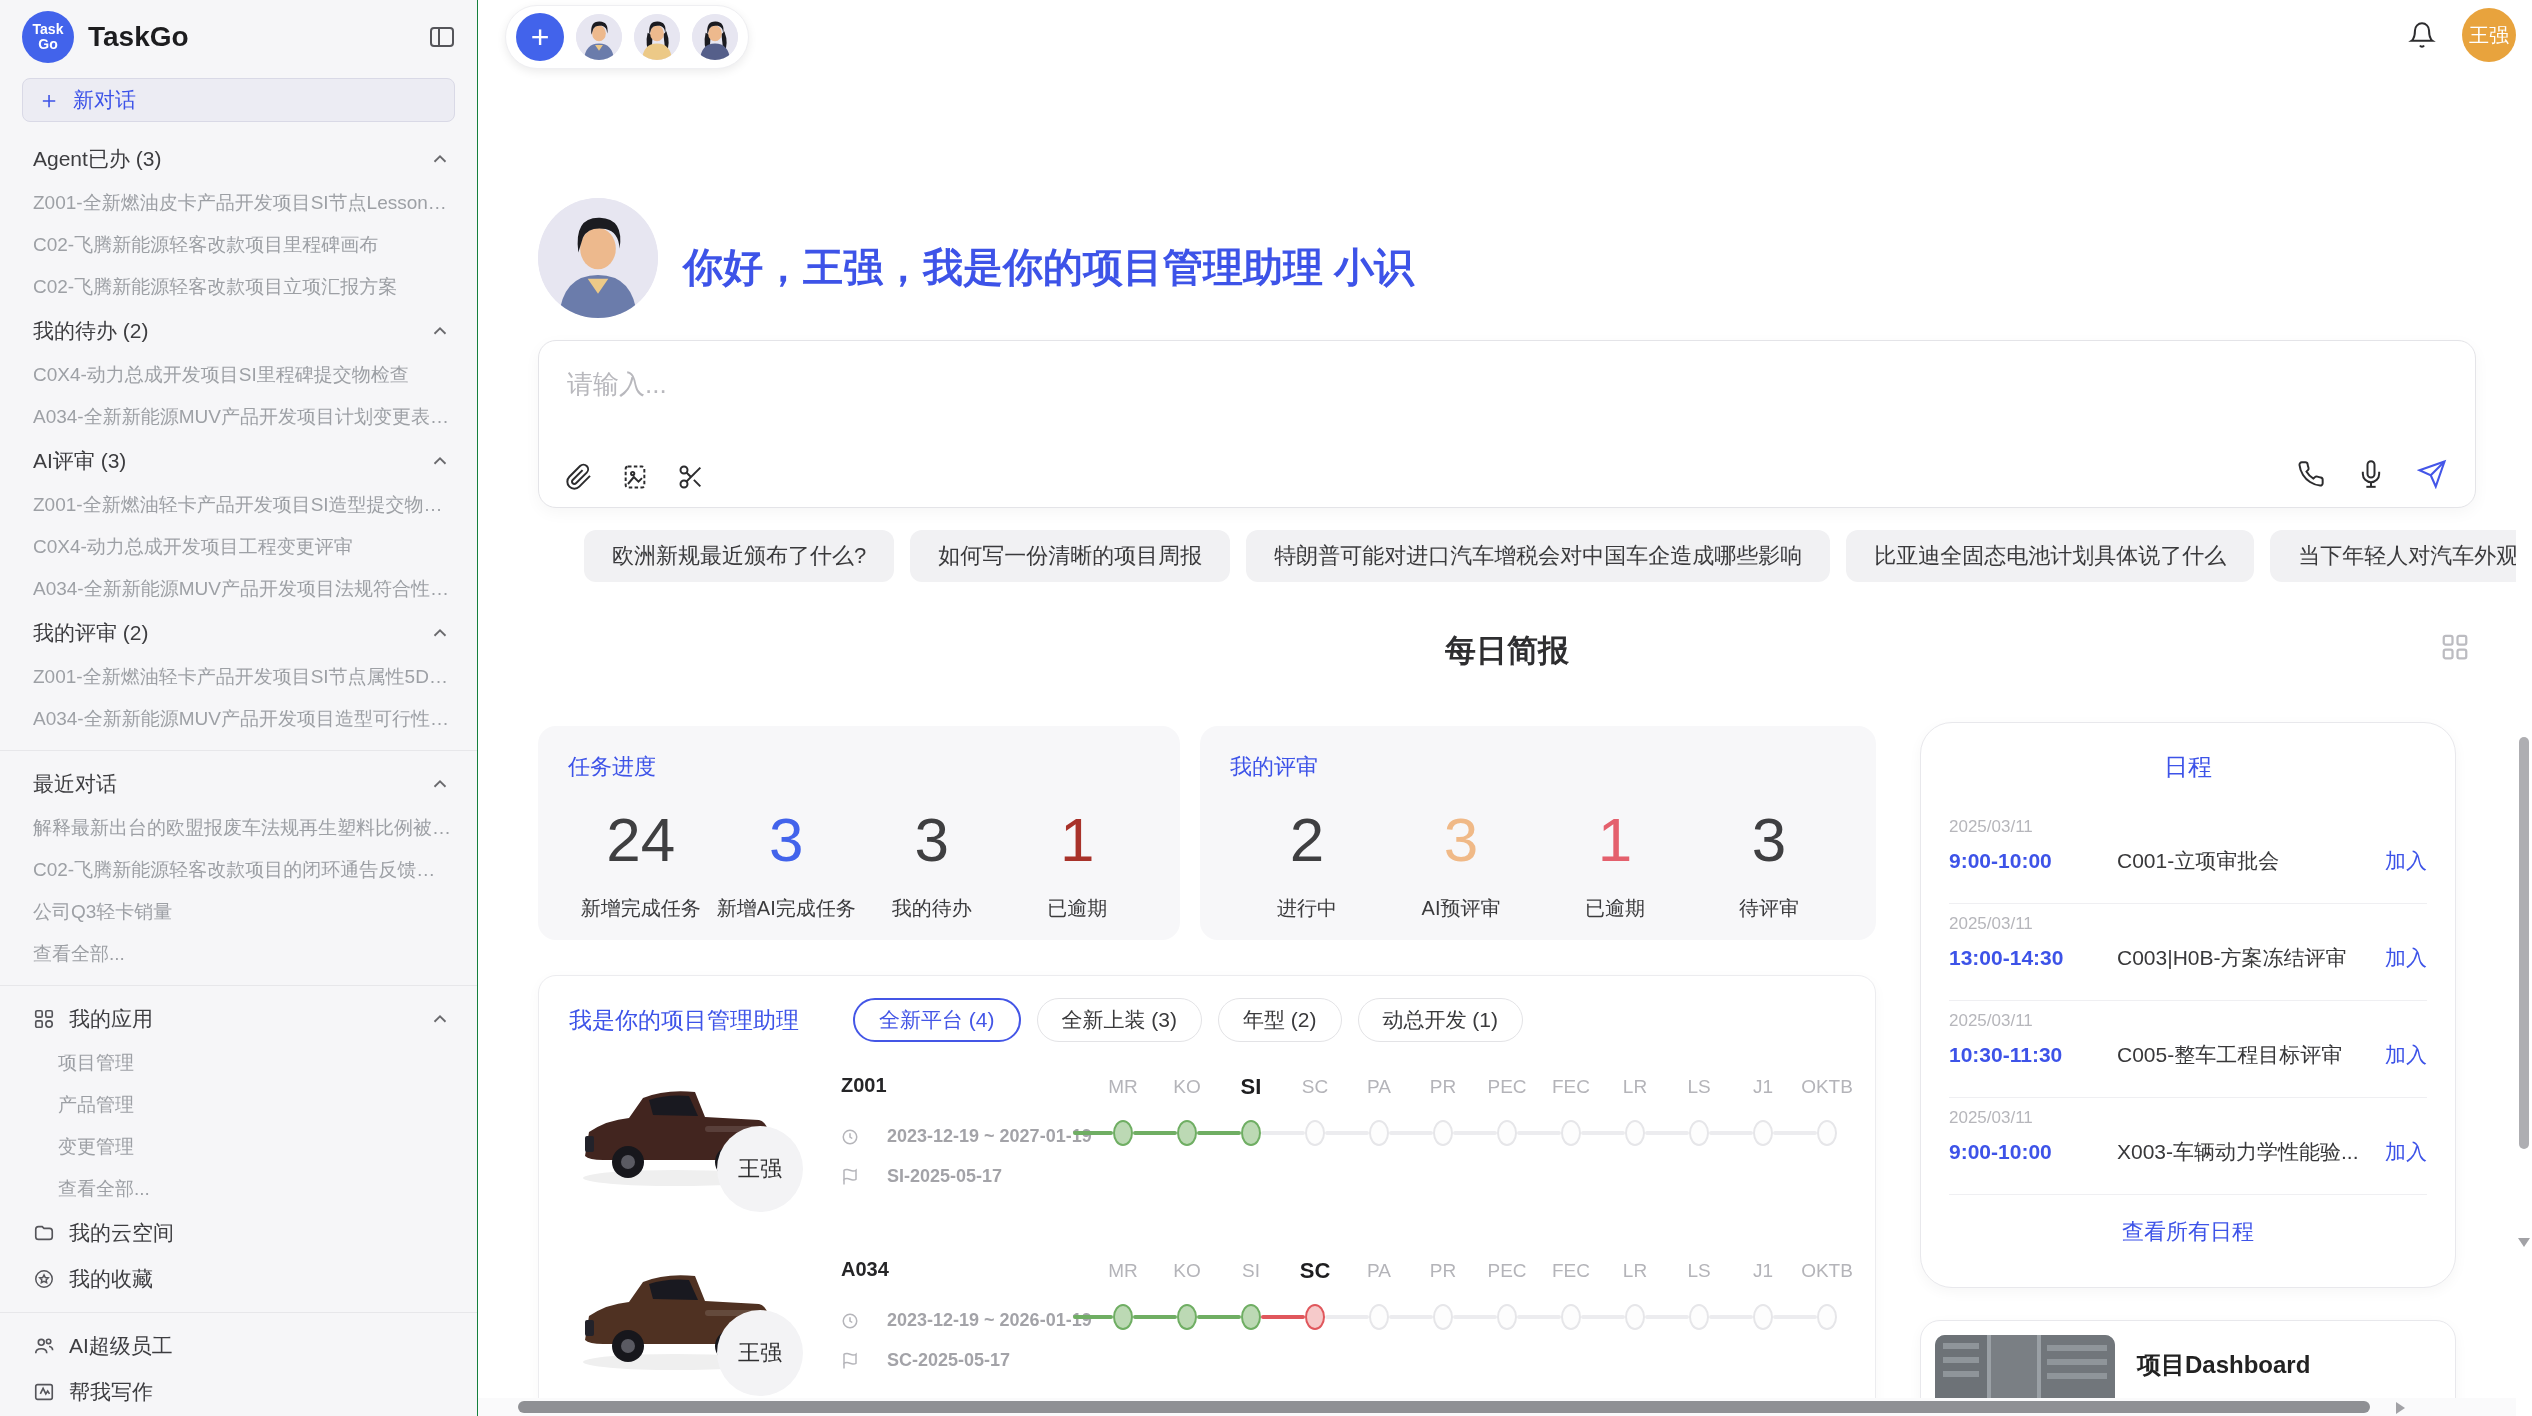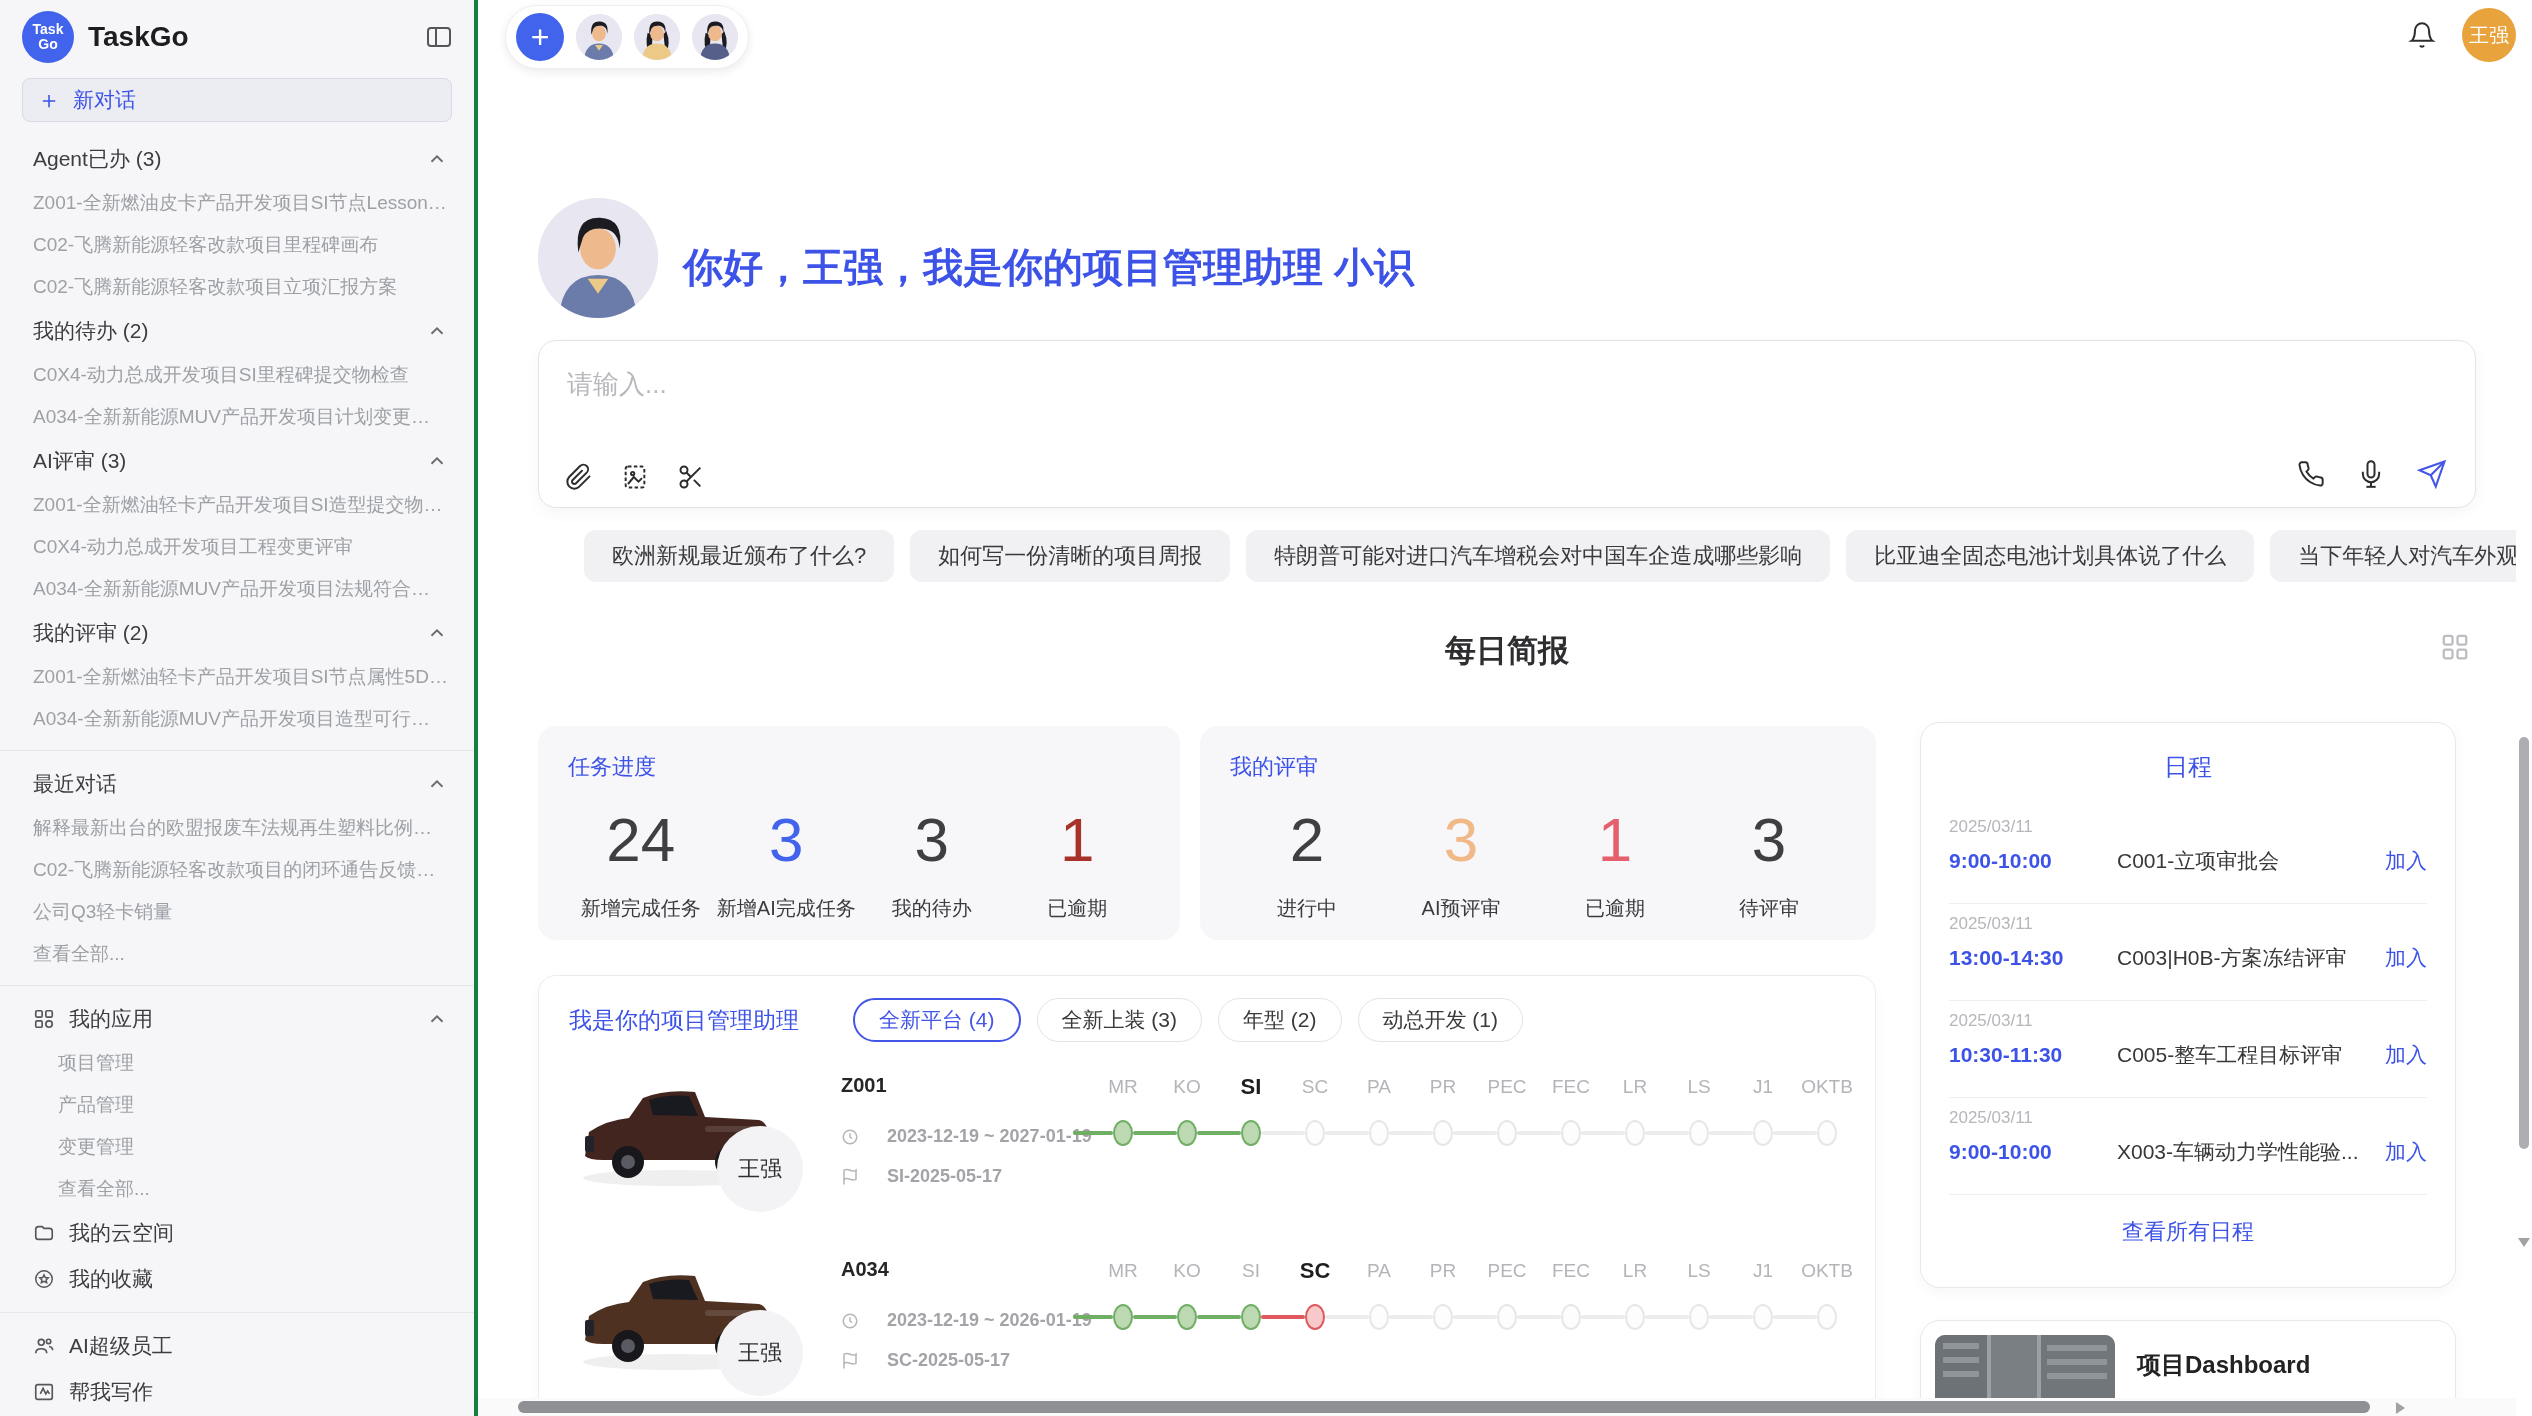--- a/index.html
+++ b/index.html
@@ -2,21 +2,21 @@
 <html><head>
 <meta charset="utf-8">
 <style>
   html,body{margin:0;padding:0;overflow:hidden;}
   body{width:2532px;height:1416px;position:relative;background:#fff;
        font-family:"Liberation Sans","DejaVu Sans",sans-serif;color:#333;}
   svg{display:block}
 
   
   .sidebar{position:absolute;left:0;top:0;width:478px;height:1416px;background:#f6f6f8;
-           border-right:4px solid #15803d;box-sizing:border-box;}
+           border-right:1px solid #15803d;box-sizing:border-box;}
   .side-head{display:flex;align-items:center;height:74px;padding:0 22px;gap:14px;}
   .logo{width:52px;height:52px;border-radius:50%;background:#4263eb;color:#fff;display:flex;
         flex-direction:column;align-items:center;justify-content:center;font-size:14px;font-weight:700;line-height:15px;flex:none;}
   .app-title{font-size:28px;font-weight:700;color:#1d1d1f;flex:1;}
   .collapse-btn{cursor:pointer}
   .new-chat{margin:4px 22px 14px;height:44px;border:1px solid #d9d9e6;background:#ececf3;border-radius:8px;
             color:#3d53e8;font-size:21px;display:flex;align-items:center;gap:12px;padding:0 14px;box-sizing:border-box;}
   .new-chat .plus{font-size:24px;line-height:1;}
   .sec-head{display:flex;align-items:center;height:46px;padding:0 26px 0 33px;color:#3d3d40;font-size:21px;}
   .sec-head .lbl{flex:1;}
@@ -87,21 +87,21 @@
   .proj-meta svg{color:#b5b5ba;}
   .timeline{position:absolute;left:522px;top:4px;width:772px;}
   .tl-labels{display:flex;}
   .tl-cell{width:64px;text-align:center;font-size:19px;color:#b4b4b9;height:30px;line-height:30px;}
   .tl-cell.cur{font-size:22px;font-weight:700;color:#1e1e20;}
   .tl-nodes{position:relative;height:48px;margin-top:8px;}
   .seg{position:absolute;top:21px;height:4px;border-radius:2px;}
   .node{position:absolute;top:10px;width:20px;height:26px;border-radius:50%;box-sizing:border-box;border:2px solid #e6e6e9;background:#fdfdfd;}
 
   .sched-card{position:absolute;left:1442px;top:722px;width:536px;height:566px;box-sizing:border-box;background:#fff;
-              border:1px solid #e8e8ec;border-radius:20px;box-shadow:0 4px 14px rgba(0,0,0,.04);padding:28px 28px 0;}
+              border:1px solid #e8e8ec;border-radius:32px;box-shadow:0 4px 14px rgba(0,0,0,.04);padding:28px 28px 0;}
   .sched-title{text-align:center;color:#3d53e8;font-size:24px;}
   .sched-list{margin-top:24px;}
   .sched-item{padding:10px 0 28px;border-bottom:1px solid #efeff2;}
   .sched-date{color:#b6b6bb;font-size:17px;}
   .sched-row{display:flex;align-items:center;margin-top:10px;}
   .sched-time{width:168px;color:#3d53e8;font-size:21px;font-weight:700;flex:none;}
   .sched-name{flex:1;color:#38383a;font-size:21px;white-space:nowrap;overflow:hidden;}
   .sched-join{color:#3d53e8;font-size:21px;cursor:pointer;}
   .sched-viewall{text-align:center;color:#3d53e8;font-size:22px;padding:22px 0;cursor:pointer;}
 

